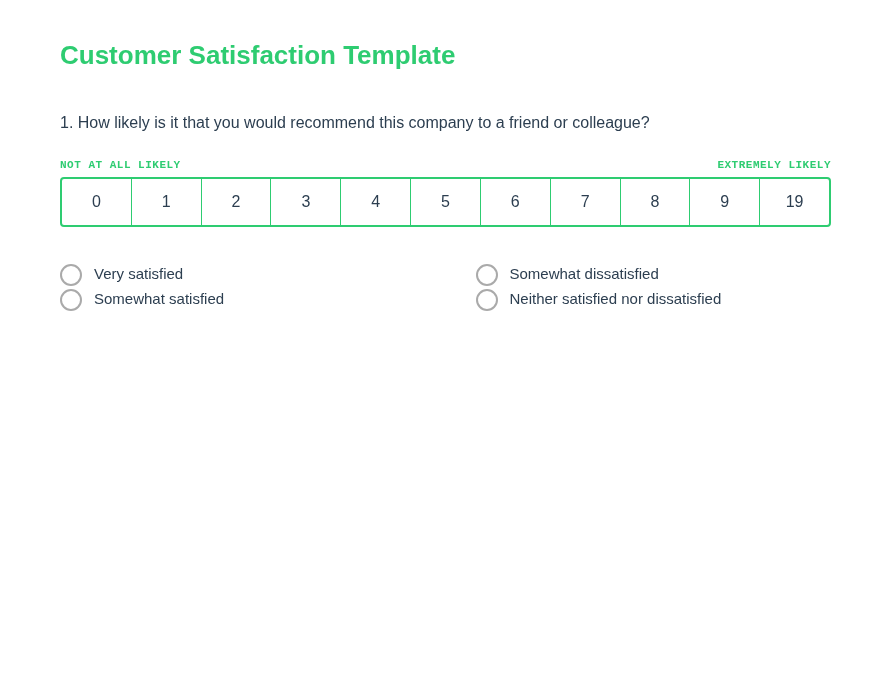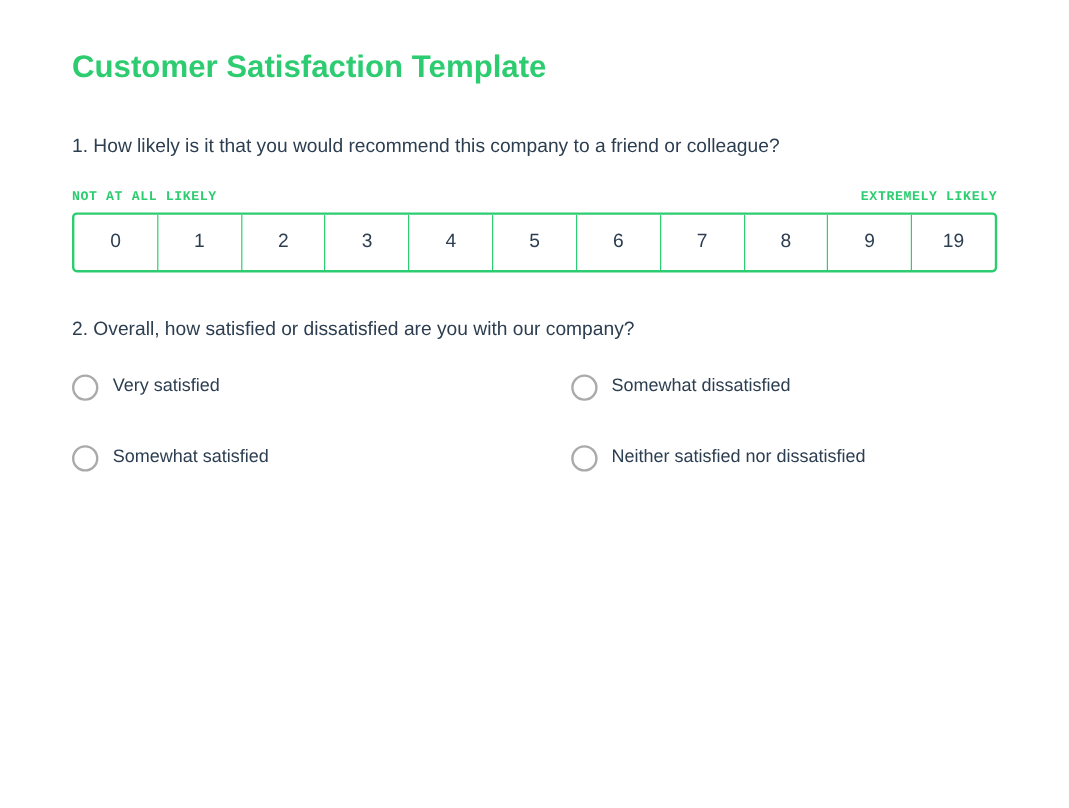--- a/index.html
+++ b/index.html
@@ -67,21 +67,21 @@
       cursor: pointer;
     }
 
     .scale-item:last-child {
       border-right: none;
     }
 
     .radio-grid {
       display: grid;
       grid-template-columns: 1fr 1fr;
-      gap: 36px 60px;
+      gap: 2px 60px;
       margin-top: 10px;
     }
 
     .radio-option {
       display: flex;
       align-items: flex-start;
       gap: 12px;
       cursor: pointer;
     }
 
@@ -127,25 +127,20 @@
     <div class="scale-item">5</div>
     <div class="scale-item">6</div>
     <div class="scale-item">7</div>
     <div class="scale-item">8</div>
     <div class="scale-item">9</div>
     <div class="scale-item">19</div>
   </div>
 </div>
 
 <div class="question">
-  <p class="question-text">
-    <span>2.</span>
-    <span> </span>
-    <span>Overall, how satisfied or dissatisfied are you with our company?</span>
-  </p>
 
   <div class="radio-grid">
 
     <div class="radio-option">
       <div class="radio-circle"></div>
       <span class="radio-label">Very satisfied</span>
     </div>
 
     <div class="radio-option">
       <div class="radio-circle"></div>

